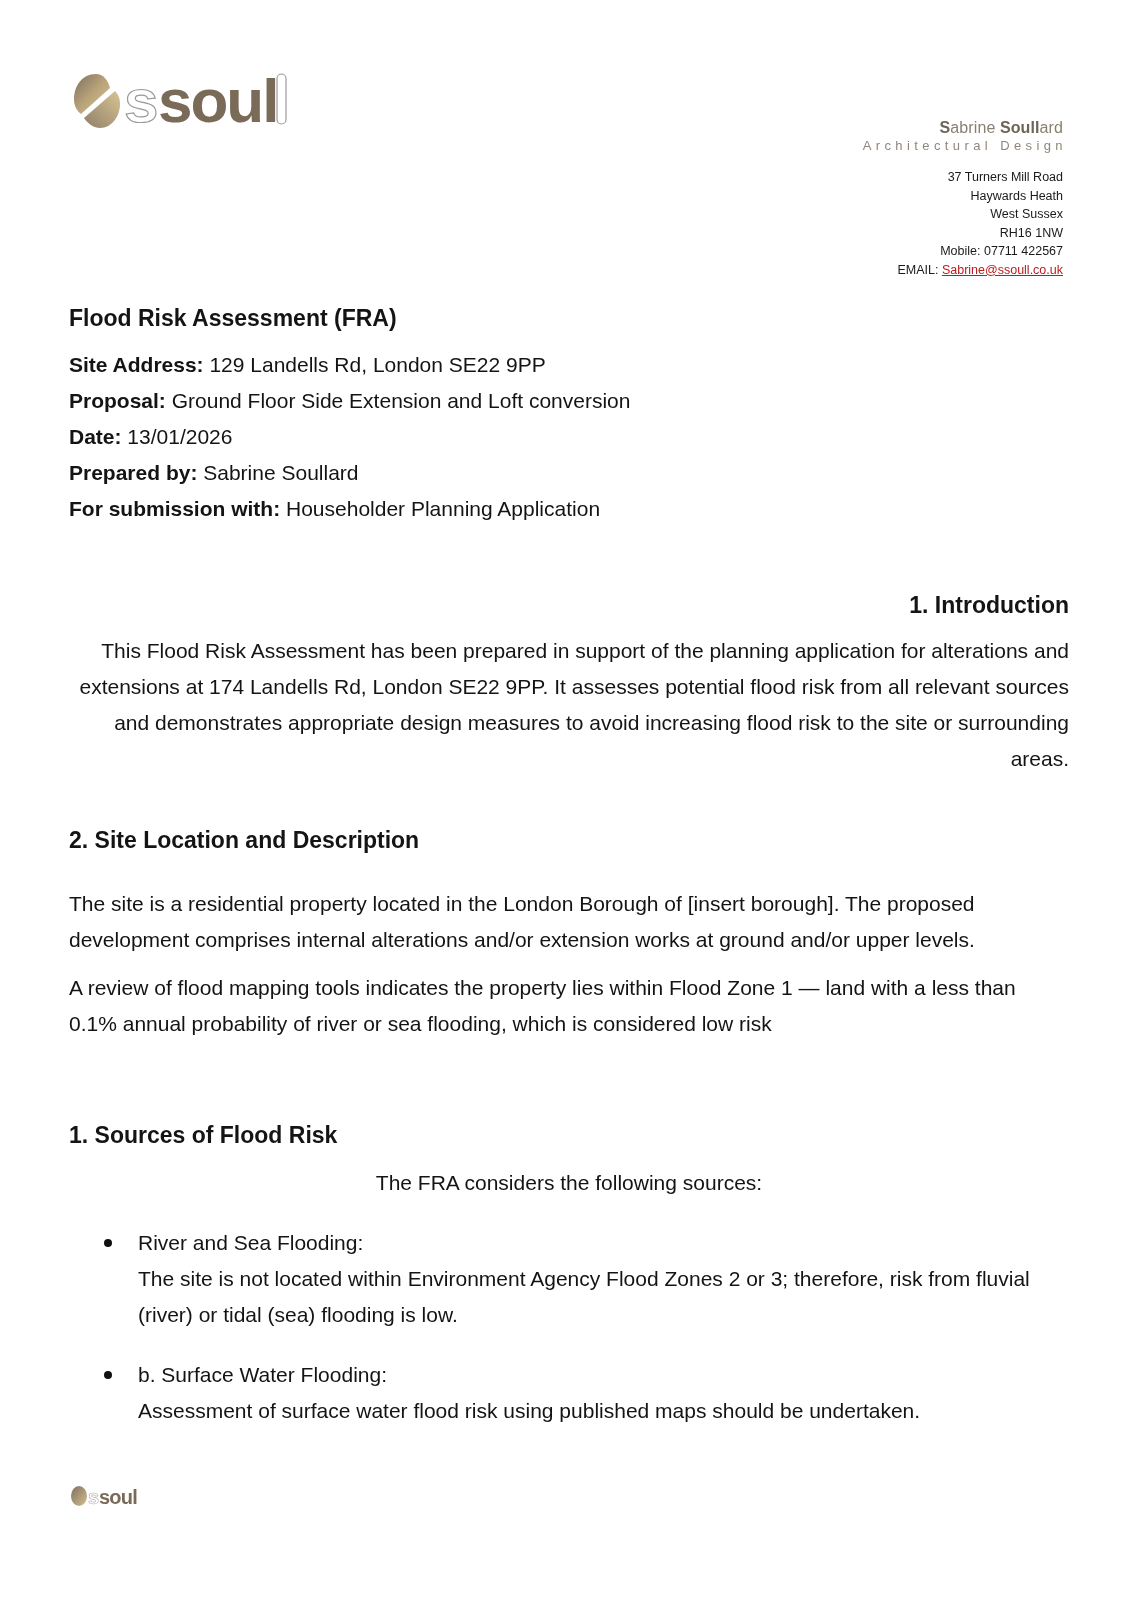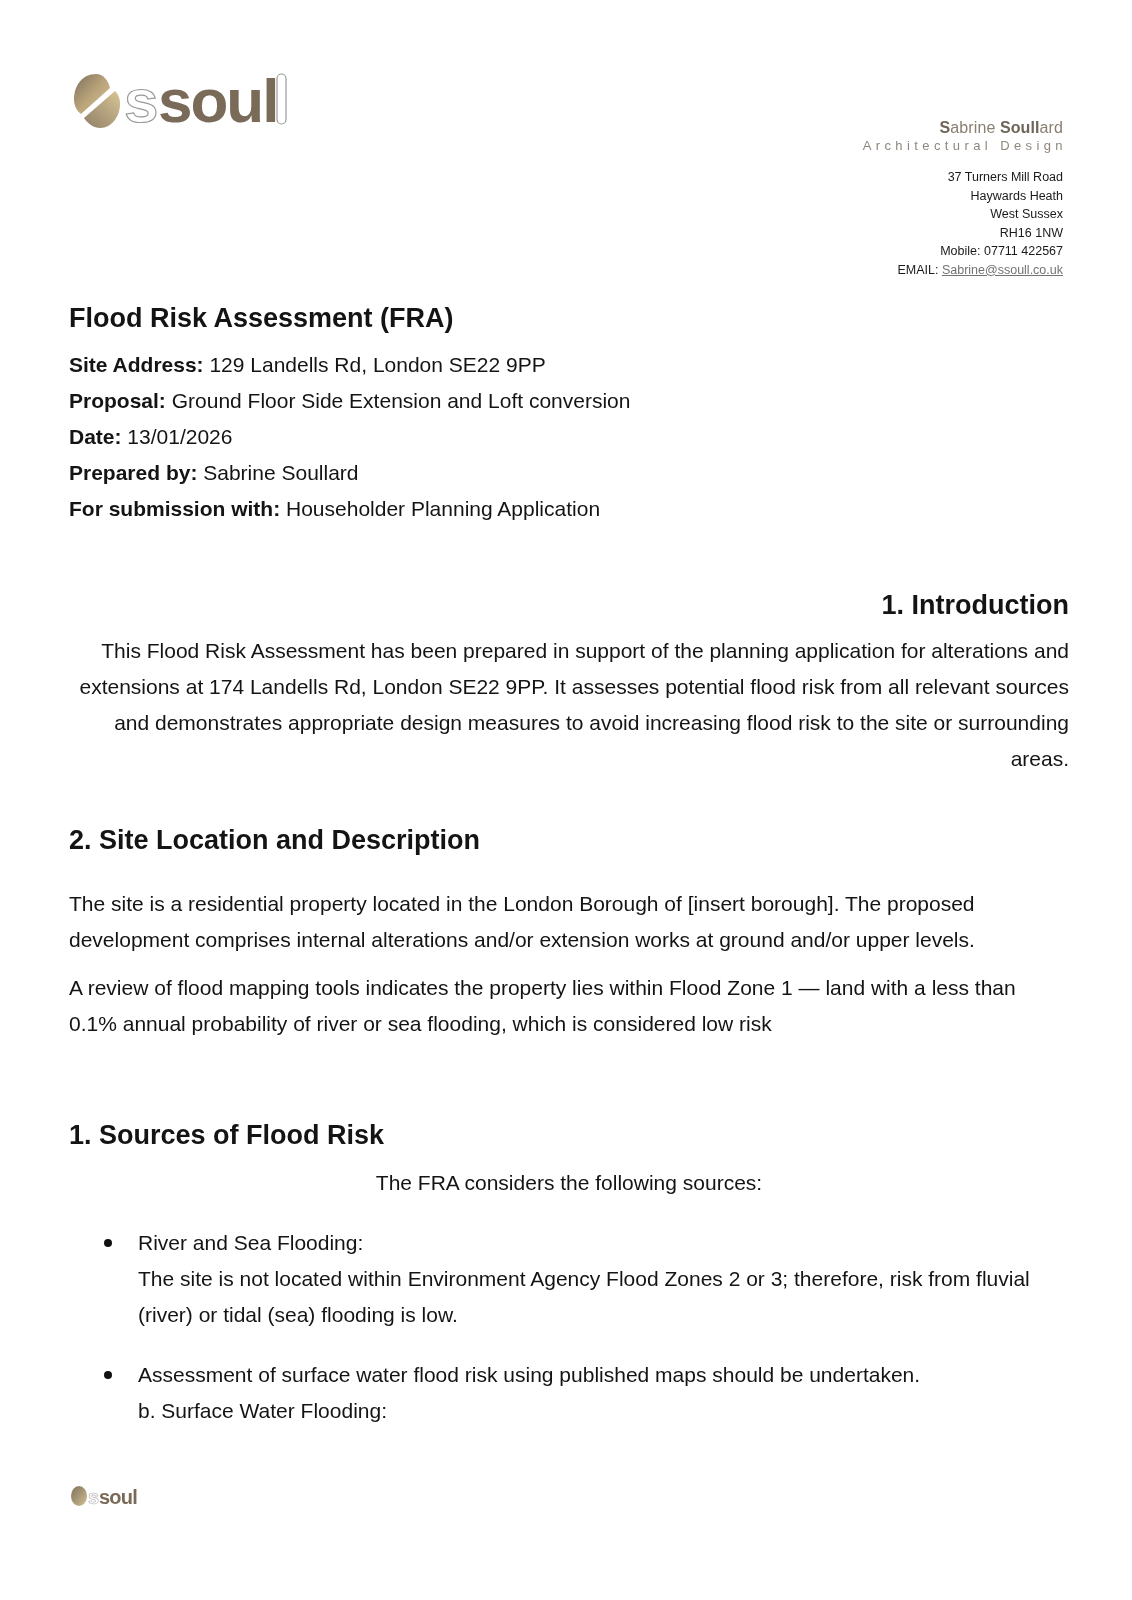--- a/index.html
+++ b/index.html
@@ -21,26 +21,26 @@
   .brand-name {
     font-size: 16px; color: #8a7f70; line-height: 20px; letter-spacing: 0.1px;
   }
   .brand-name .strong { color: #6e6458; font-weight: bold; }
   .brand-tag {
     font-size: 13px; color: #8f877d; letter-spacing: 4.4px; line-height: 16px;
     margin-right: -4px;
   }
   .addr { font-size: 12.5px; line-height: 18.5px; color: #1a1a1a; margin-top: 14px; }
   .addr div { white-space: nowrap; }
-  .addr a { color: #737373; text-decoration: underline; }
+  .addr a { color: #b91c1c; text-decoration: underline; }
 
   
   .doc { left: 69px; width: 1000px; font-size: 21px; line-height: 36px; color: #141414; }
   .doc p { margin: 0; }
-  .h { font-weight: bold; font-size: 27px; }
+  .h { font-weight: bold; font-size: 23px; }
   .meta-line b { font-weight: bold; }
 
   ul.sources { list-style: none; margin: 0; padding: 0; }
   ul.sources li { position: relative; padding-left: 69px; margin-top: 24px; }
   ul.sources li .bullet {
     position: absolute; left: 35px; top: 14px; width: 8px; height: 8px; border-radius: 50%;
     background: #111;
   }
 </style>
 </head>
@@ -109,22 +109,22 @@
   <div class="h">1. Sources of Flood Risk</div>
   <p style="margin-top:12px;text-align:center;">The FRA considers the following sources:</p>
   <ul class="sources" style="margin-top:12px;">
     <li>
       <span class="bullet"></span>
       <div>River and Sea Flooding:</div>
       <div>The site is not located within Environment Agency Flood Zones 2 or 3; therefore, risk from fluvial (river) or tidal (sea) flooding is low.</div>
     </li>
     <li>
       <span class="bullet"></span>
+      <div>b. Surface Water Flooding:</div>
       <div>Assessment of surface water flood risk using published maps should be undertaken.</div>
-      <div>b. Surface Water Flooding:</div>
     </li>
   </ul>
 </div>
 
 <svg id="footer-logo" class="abs" viewBox="0 0 76 24">
   <defs>
     <linearGradient id="fg" x1="0" y1="0" x2="1" y2="1">
       <stop offset="0" stop-color="#7d6f5d"></stop>
       <stop offset="1" stop-color="#d3bf90"></stop>
     </linearGradient>

